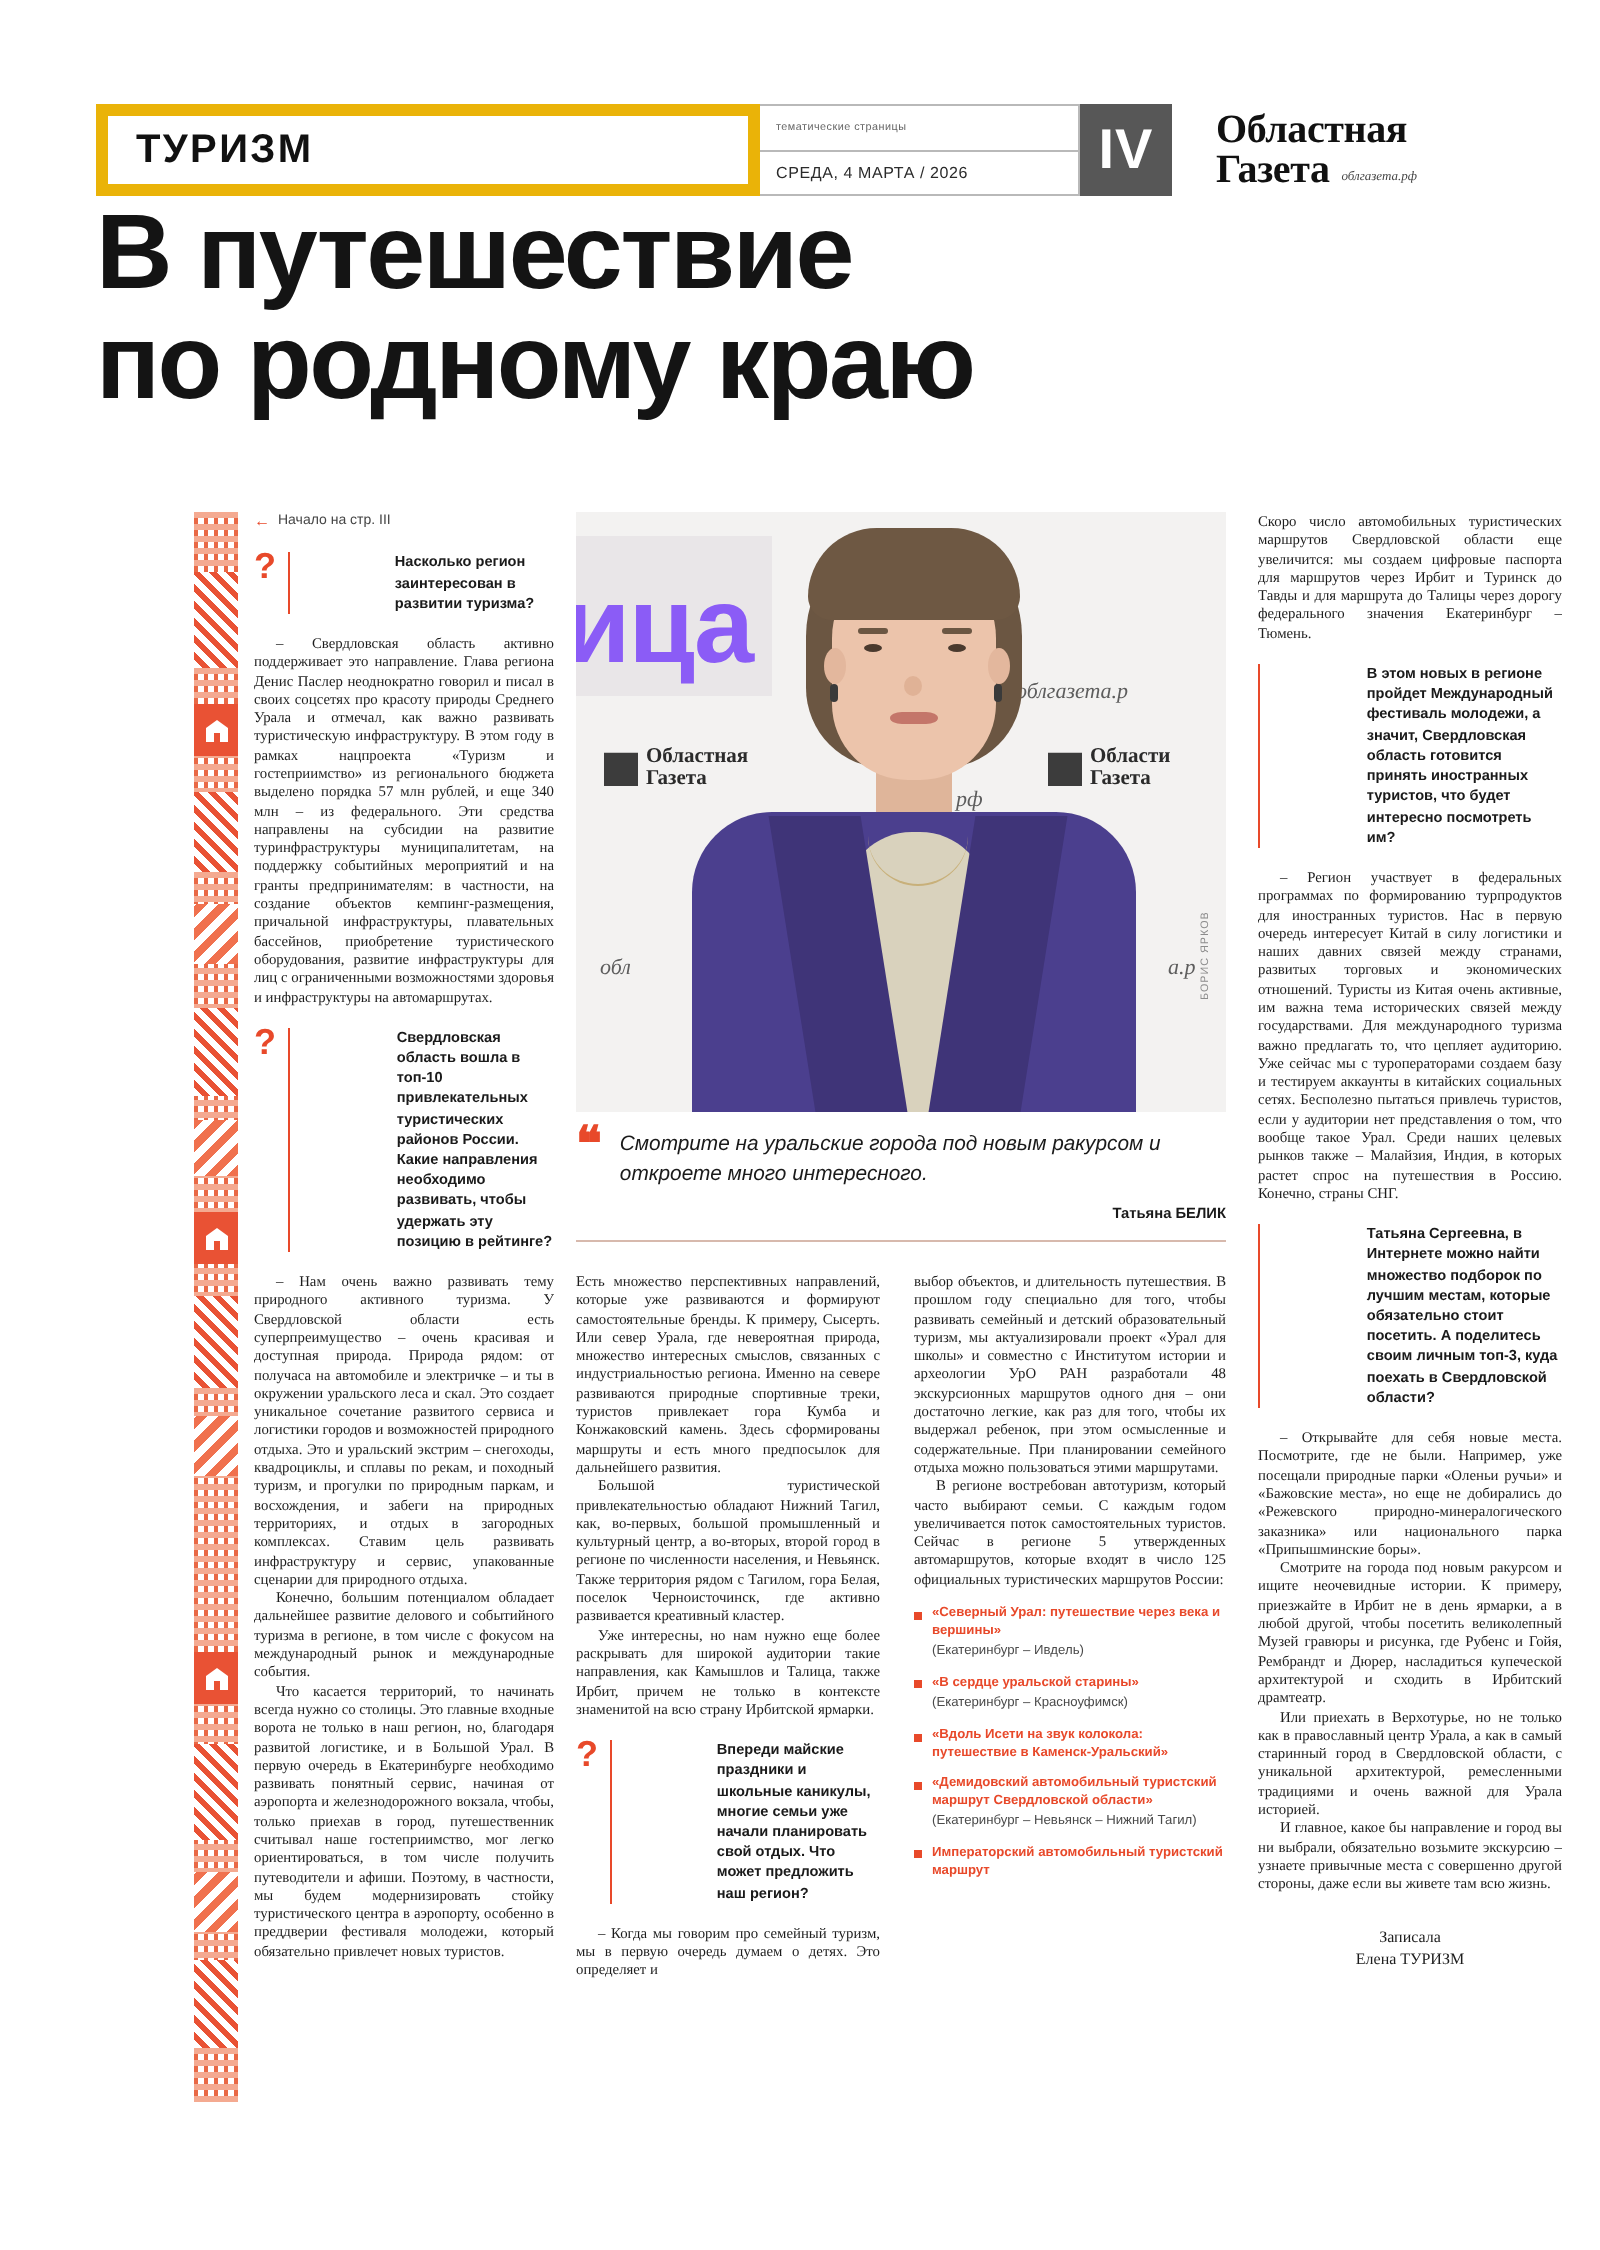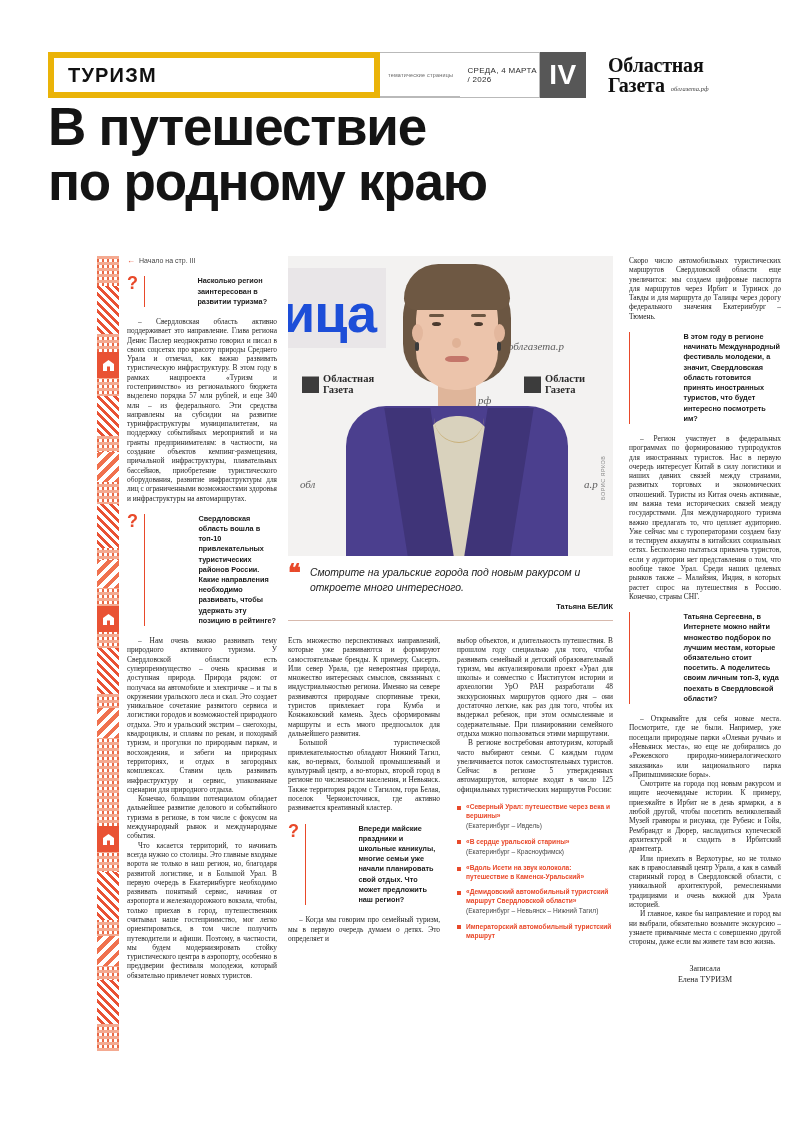--- a/index.html
+++ b/index.html
@@ -17,21 +17,21 @@
   .rubric-box{
     flex:0 0 332px;border:6px solid #eab308;box-sizing:border-box;
     display:flex;align-items:center;padding-left:14px;text-align:right;
   }
   .rubric-text{
     font-family:"Liberation Sans",sans-serif;font-weight:bold;
     font-size:20px;letter-spacing:1.2px;color:#111;
   }
   .date-box{
     flex:0 0 160px;border:1px solid #b9b9b9;border-left:none;box-sizing:border-box;
-    display:flex;flex-direction:row;
+    display:flex;flex-direction:column;
   }
   .date-top{
     flex:1;border-bottom:1px solid #b9b9b9;display:flex;align-items:center;
     padding-left:8px;
   }
   .date-top span{
     font-family:"Liberation Sans",sans-serif;font-size:5.4px;color:#666;
     letter-spacing:.25px;
   }
   .date-bottom{flex:1;display:flex;align-items:center;padding-left:8px;}
@@ -136,21 +136,21 @@
     overflow:hidden;background:#eceaea;
   }
   .photo-bg{position:absolute;inset:0;background:#f3f2f1;}
   .wm-block{
     position:absolute;left:0;top:12px;width:98px;height:80px;
     background:#e9e6e8;
   }
   .wm-big{
     position:absolute;left:-6px;top:26px;
     font-family:"Liberation Sans",sans-serif;font-weight:bold;font-size:54px;
-    color:#1d4ed8;letter-spacing:-1px;
+    color:#8b5cf6;letter-spacing:-1px;
   }
   .wm-site{
     position:absolute;font-family:"Liberation Serif",serif;font-style:italic;
     font-size:11px;color:#5d5d5d;
   }
   .wm-logo{
     position:absolute;display:flex;align-items:center;gap:4px;
   }
   .wm-logo .mark{
     width:17px;height:17px;background:#3c3c3c;flex:0 0 auto;
@@ -398,20 +398,21 @@
       <div class="quote-mark">❝</div>
       <div class="quote-text">Смотрите на уральские города под новым ракурсом и откроете много интересного.</div>
     </div>
     <div class="quote-author">Татьяна БЕЛИК</div>
     <div class="quote-rule"></div>
   </div>
 
   <div class="col col2" style="top:636px;">
     <p class="noind">Есть множество перспективных направлений, которые уже развиваются и формируют самостоятельные бренды. К примеру, Сысерть. Или север Урала, где невероятная природа, множество интересных смыслов, связанных с индустриальностью региона. Именно на севере развиваются природные спортивные треки, туристов привлекает гора Кумба и Конжаковский камень. Здесь сформированы маршруты и есть много предпосылок для дальнейшего развития.</p>
     <p>Большой туристической привлекательностью обладают Нижний Тагил, как, во-первых, большой промышленный и культурный центр, а во-вторых, второй город в регионе по численности населения, и Невьянск. Также территория рядом с Тагилом, гора Белая, поселок Черноисточинск, где активно развивается креативный кластер.</p>
+    <p>Уже интересны, но нам нужно еще более раскрывать для широкой аудитории такие направления, как Камышлов и Талица, также Ирбит, причем не только в контексте знаменитой на всю страну Ирбитской ярмарки.</p>
 
     <div class="qblock">
       <div class="qmark">?</div>
       <div class="qbar"></div>
       <div class="qtext">Впереди майские праздники и школьные каникулы, многие семьи уже начали планировать свой отдых. Что может предложить наш регион?</div>
     </div>
 
     <p>– Когда мы говорим про семейный туризм, мы в первую очередь думаем о детях. Это определяет и</p>
   </div>
 
@@ -454,31 +455,31 @@
         <div class="btxt">Императорский автомобильный туристский маршрут</div>
       </div>
     </div>
   </div>
 
   <div class="col col4">
     <p class="noind">Скоро число автомобильных туристических маршрутов Свердловской области еще увеличится: мы создаем цифровые паспорта для маршрутов через Ирбит и Туринск до Тавды и для маршрута до Талицы через дорогу федерального значения Екатеринбург – Тюмень.</p>
 
     <div class="qblock nomark">
       <div class="qbar"></div>
-      <div class="qtext">В этом году в регионе начинать Международный фестиваль молодежи, а значит, Свердловская область готовится принять иностранных туристов, что будет интересно посмотреть им?</div>
+      <div class="qtext">В этом новых в регионе пройдет Международный фестиваль молодежи, а значит, Свердловская область готовится принять иностранных туристов, что будет интересно посмотреть им?</div>
     </div>
 
     <p>– Регион участвует в федеральных программах по формированию турпродуктов для иностранных туристов. Нас в первую очередь интересует Китай в силу логистики и наших давних связей между странами, развитых торговых и экономических отношений. Туристы из Китая очень активные, им важна тема исторических связей между государствами. Для международного туризма важно предлагать то, что цепляет аудиторию. Уже сейчас мы с туроператорами создаем базу и тестируем аккаунты в китайских социальных сетях. Бесполезно пытаться привлечь туристов, если у аудитории нет представления о том, что вообще такое Урал. Среди наших целевых рынков также – Малайзия, Индия, в которых растет спрос на путешествия в Россию. Конечно, страны СНГ.</p>
 
     <div class="qblock nomark">
       <div class="qbar"></div>
       <div class="qtext">Татьяна Сергеевна, в Интернете можно найти множество подборок по лучшим местам, которые обязательно стоит посетить. А поделитесь своим личным топ-3, куда поехать в Свердловской области?</div>
     </div>
 
-    <p>– Открывайте для себя новые места. Посмотрите, где не были. Например, уже посещали природные парки «Оленьи ручьи» и «Невьянск места», но еще не добирались до «Режевского природно-минералогического заказника» или национального парка «Припышминские боры».</p>
+    <p>– Открывайте для себя новые места. Посмотрите, где не были. Например, уже посещали природные парки «Оленьи ручьи» и «Бажовские места», но еще не добирались до «Режевского природно-минералогического заказника» или национального парка «Припышминские боры».</p>
     <p>Смотрите на города под новым ракурсом и ищите неочевидные истории. К примеру, приезжайте в Ирбит не в день ярмарки, а в любой другой, чтобы посетить великолепный Музей гравюры и рисунка, где Рубенс и Гойя, Рембрандт и Дюрер, насладиться купеческой архитектурой и сходить в Ирбитский драмтеатр.</p>
     <p>Или приехать в Верхотурье, но не только как в православный центр Урала, а как в самый старинный город в Свердловской области, с уникальной архитектурой, ремесленными традициями и очень важной для Урала историей.</p>
     <p>И главное, какое бы направление и город вы ни выбрали, обязательно возьмите экскурсию – узнаете привычные места с совершенно другой стороны, даже если вы живете там всю жизнь.</p>
 
     <div class="signoff">
       <div>Записала</div>
       <div>Елена ТУРИЗМ</div>
     </div>
   </div>
 

